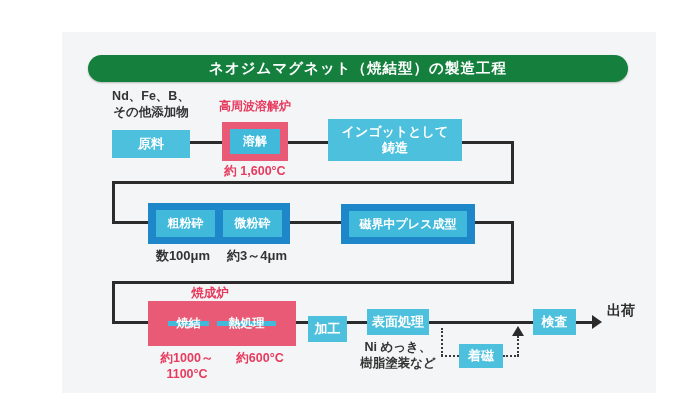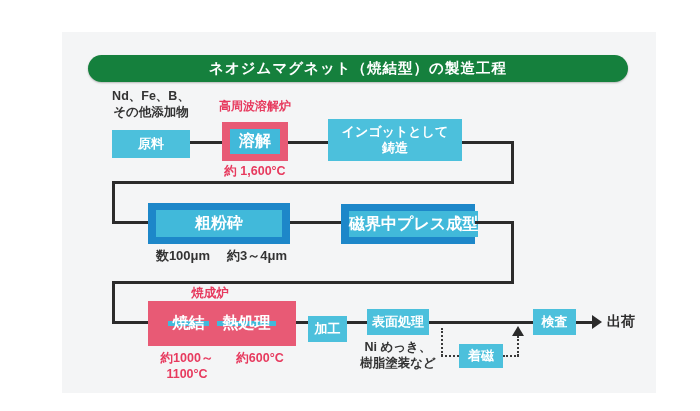--- a/index.html
+++ b/index.html
@@ -27,21 +27,21 @@
     text-align:center;line-height:1.25;white-space:pre-line;
   }
   .group{
     position:absolute;display:flex;align-items:stretch;gap:8px;
     padding:7px 8px;box-sizing:border-box;
   }
   .group-blue{background:#1d87c9;}
   .group-pink{background:#e85a75;}
   .inner{
     flex:1;display:flex;align-items:center;justify-content:center;
-    background:#41b9da;color:#ffffff;font-weight:bold;font-size:16px;
+    background:#41b9da;color:#ffffff;font-weight:bold;font-size:12px;
     text-align:center;white-space:nowrap;
   }
   .note{
     position:absolute;color:#333333;font-weight:bold;font-size:12.5px;
     text-align:center;line-height:1.25;white-space:pre-line;
   }
   .note-red{color:#e73a5e;}
   .line{position:absolute;background:#2b2b2b;}
   .dot-v{position:absolute;width:0;border-left:2px dotted #3a3a3a;}
   .dot-h{position:absolute;height:0;border-top:2px dotted #3a3a3a;}
@@ -82,20 +82,21 @@
   <div class="line" style="left:190px;top:141px;width:32px;height:3px;"></div>
   <div class="line" style="left:288px;top:141px;width:40px;height:3px;"></div>
   <div class="line" style="left:462px;top:141px;width:52px;height:3px;"></div>
   <div class="line" style="left:511px;top:141px;width:3px;height:43px;"></div>
   <div class="line" style="left:112px;top:181px;width:402px;height:3px;"></div>
   <div class="line" style="left:112px;top:181px;width:3px;height:43px;"></div>
   <div class="line" style="left:112px;top:221px;width:36px;height:3px;"></div>
 
   <div class="group group-blue" style="left:148px;top:203px;width:142px;height:41px;">
     <div class="inner">粗粉砕</div>
+    <div class="inner">微粉砕</div>
   </div>
   <div class="note" style="left:146px;top:248px;width:74px;font-size:13px;">数100μm</div>
   <div class="note" style="left:220px;top:248px;width:74px;font-size:13px;">約3～4μm</div>
 
   <div class="line" style="left:290px;top:221px;width:51px;height:3px;"></div>
 
   <div class="group group-blue" style="left:341px;top:204px;width:134px;height:40px;">
     <div class="inner">磁界中プレス成型</div>
   </div>
 
@@ -119,21 +120,21 @@
   <div class="box" style="left:308px;top:309px;width:39px;height:26px;margin-top:7px;">加工</div>
   <div class="line" style="left:347px;top:321px;width:20px;height:3px;"></div>
   <div class="box" style="left:367px;top:309px;width:62px;height:26px;">表面処理</div>
   <div class="note" style="left:352px;top:340px;width:92px;">Ni めっき、
 樹脂塗装など</div>
 
   <div class="line" style="left:429px;top:321px;width:104px;height:3px;"></div>
   <div class="box" style="left:533px;top:309px;width:43px;height:26px;">検査</div>
   <div class="line" style="left:576px;top:321px;width:17px;height:3px;"></div>
   <div class="arrow-right" style="left:592px;top:315px;"></div>
-  <div class="ship" style="left:607px;top:313px;text-align:center;">出荷</div>
+  <div class="ship" style="left:607px;top:302px;text-align:center;">出荷</div>
 
   <div class="dot-v" style="left:441px;top:328px;height:28px;"></div>
   <div class="dot-h" style="left:441px;top:355px;width:18px;"></div>
   <div class="box" style="left:459px;top:344px;width:44px;height:24px;">着磁</div>
   <div class="dot-h" style="left:503px;top:355px;width:16px;"></div>
   <div class="dot-v" style="left:517px;top:336px;height:20px;"></div>
   <div class="arrow-up" style="left:512px;top:326px;"></div>
 </div>
 
 </body></html>

